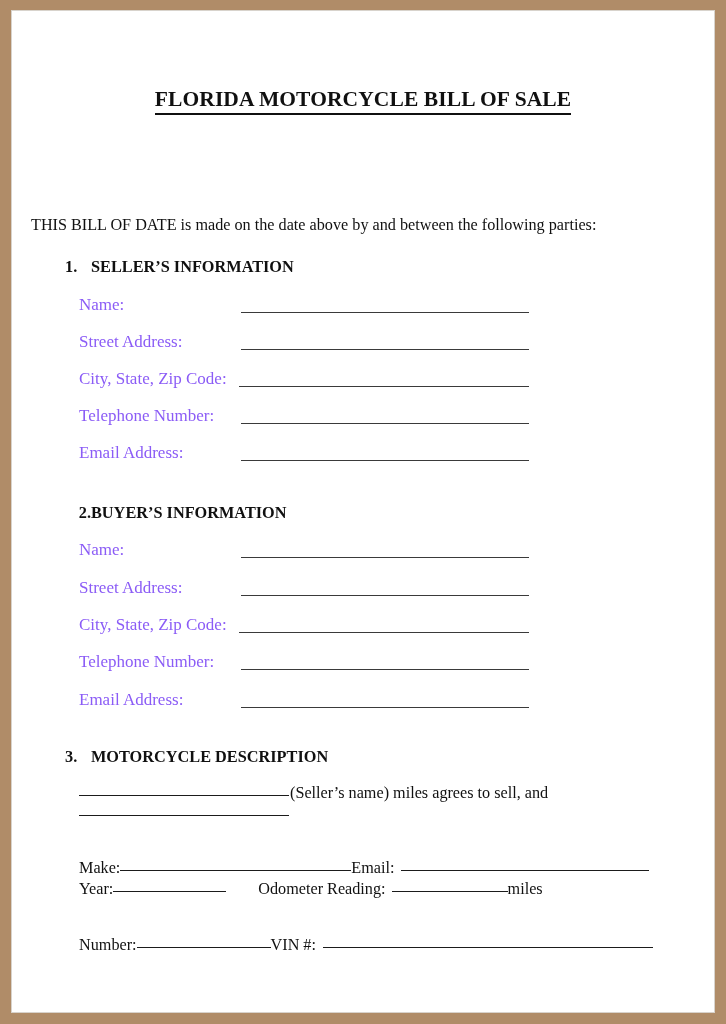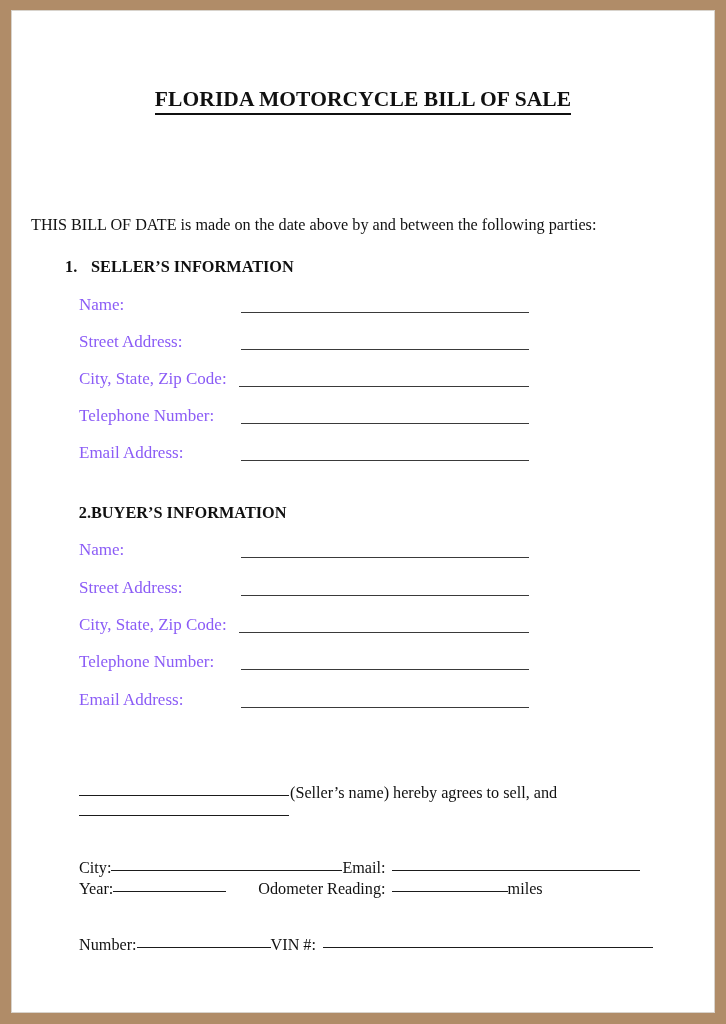--- a/index.html
+++ b/index.html
@@ -230,32 +230,35 @@
     </div>
     <div class="field-row" style="top:640px;">
       <span class="f-label">Telephone Number:</span>
       <span class="f-line" style="left:162px; width:288px;"></span>
     </div>
     <div class="field-row" style="top:678px;">
       <span class="f-label">Email Address:</span>
       <span class="f-line" style="left:162px; width:288px;"></span>
     </div>
 
+    <div class="section-head" style="left:52px; top:735px;">
+      <span class="sec-num">3.</span><span>MOTORCYCLE DESCRIPTION</span>
+    </div>
 
     <div class="desc-block">
       <div class="desc-line">
-        <span class="name-blank"></span><span>(Seller’s name) hereby agrees to sell, and</span>
+        <span class="name-blank"></span><span>(Seller’s name) miles agrees to sell, and</span>
       </div>
       <div class="desc-line">
         <span class="name-blank"></span>
       </div>
     </div>
 
     <div class="fill-row" style="top:845px;">
-      <span class="seg">City:</span><span class="u" style="width:231px;"></span><span class="seg">Email:</span><span class="u" style="width:6px; border-bottom-color:transparent;"></span><span class="u" style="width:248px;"></span>
+      <span class="seg">Make:</span><span class="u" style="width:231px;"></span><span class="seg">Email:</span><span class="u" style="width:6px; border-bottom-color:transparent;"></span><span class="u" style="width:248px;"></span>
     </div>
 
     <div class="fill-row" style="top:856px;margin-top:10px;">
       <span class="seg">Year:</span><span class="u" style="width:113px;"></span><span class="seg" style="width:32px;"></span><span class="seg">Odometer Reading:</span><span class="u" style="width:6px; border-bottom-color:transparent;"></span><span class="u" style="width:116px;"></span><span class="seg">miles</span>
     </div>
 
     <div class="fill-row" style="top:922px;">
       <span class="seg">Number:</span><span class="u" style="width:134px;"></span><span class="seg">VIN #:</span><span class="u" style="width:7px; border-bottom-color:transparent;"></span><span class="u" style="width:330px;"></span>
     </div>
 

